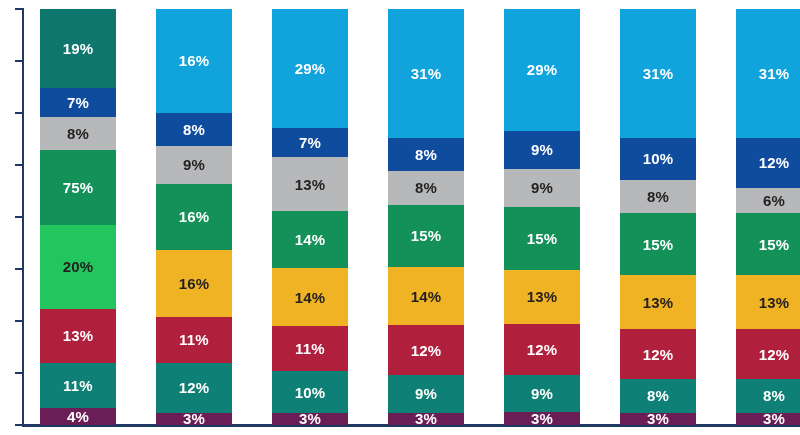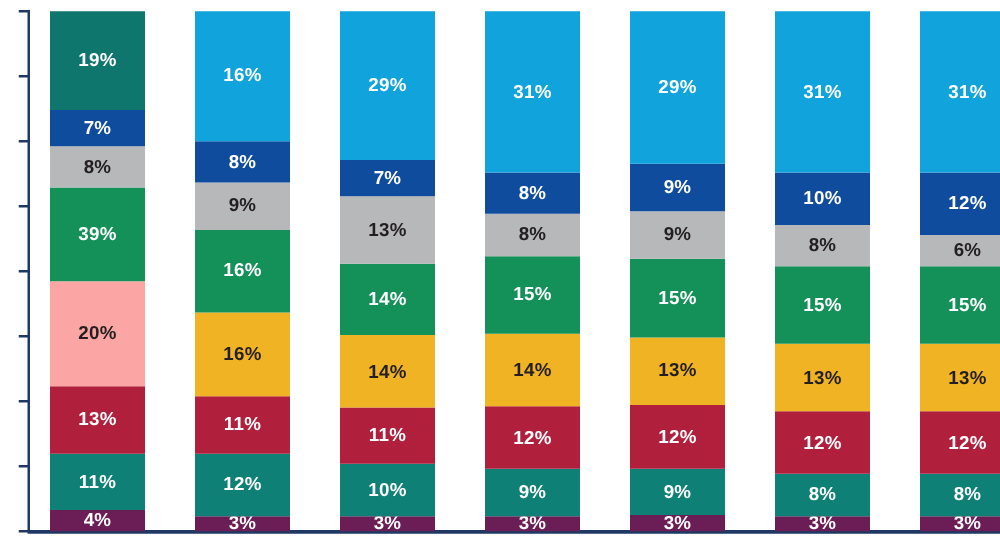--- a/index.html
+++ b/index.html
@@ -106,25 +106,25 @@
       <div class="bar" style="left: 18px; width: 76px;">
         <div class="seg" style="background: rgb(107, 29, 86); flex: 4 0 0px;">
           <span class="seg-label lbl-light">4%</span>
         </div>
         <div class="seg" style="background: rgb(14, 128, 117); flex: 11 0 0px;">
           <span class="seg-label lbl-light">11%</span>
         </div>
         <div class="seg" style="background: rgb(176, 31, 60); flex: 13 0 0px;">
           <span class="seg-label lbl-light">13%</span>
         </div>
-        <div class="seg" style="background: #fca5a5; flex: 20 0 0px;">
+        <div class="seg" style="background: #22c55e; flex: 20 0 0px;">
           <span class="seg-label lbl-dark">20%</span>
         </div>
         <div class="seg" style="background: rgb(20, 145, 89); flex: 18 0 0px;">
-          <span class="seg-label lbl-light">39%</span>
+          <span class="seg-label lbl-light">75%</span>
         </div>
         <div class="seg" style="background: rgb(182, 184, 186); flex: 8 0 0px;">
           <span class="seg-label lbl-dark">8%</span>
         </div>
         <div class="seg" style="background: rgb(15, 76, 158); flex: 7 0 0px;">
           <span class="seg-label lbl-light">7%</span>
         </div>
         <div class="seg" style="background: #0f766e; flex: 19 0 0px;">
           <span class="seg-label lbl-light">19%</span>
         </div>

